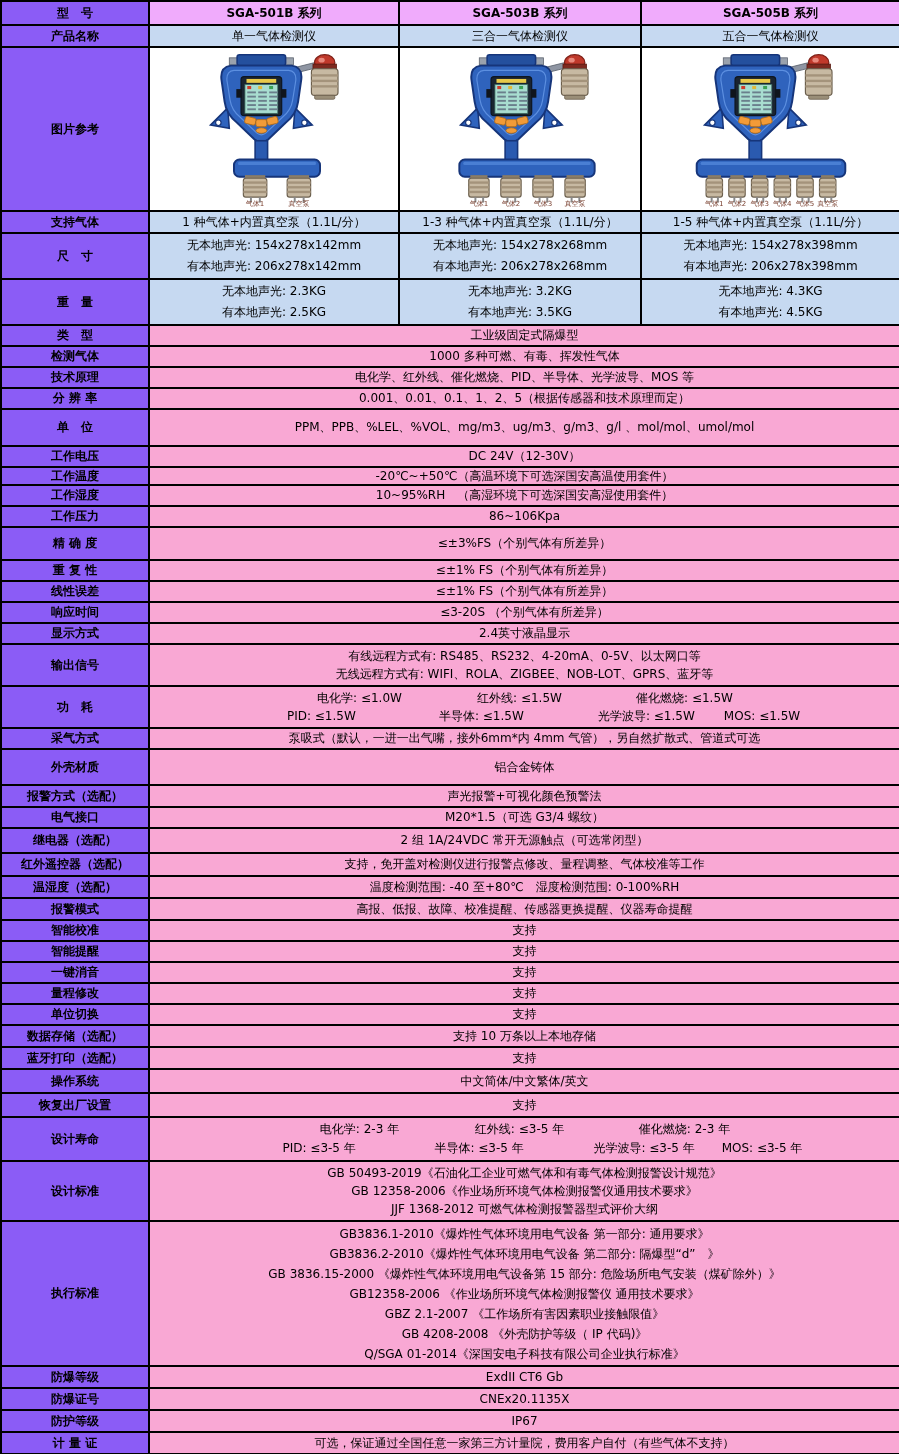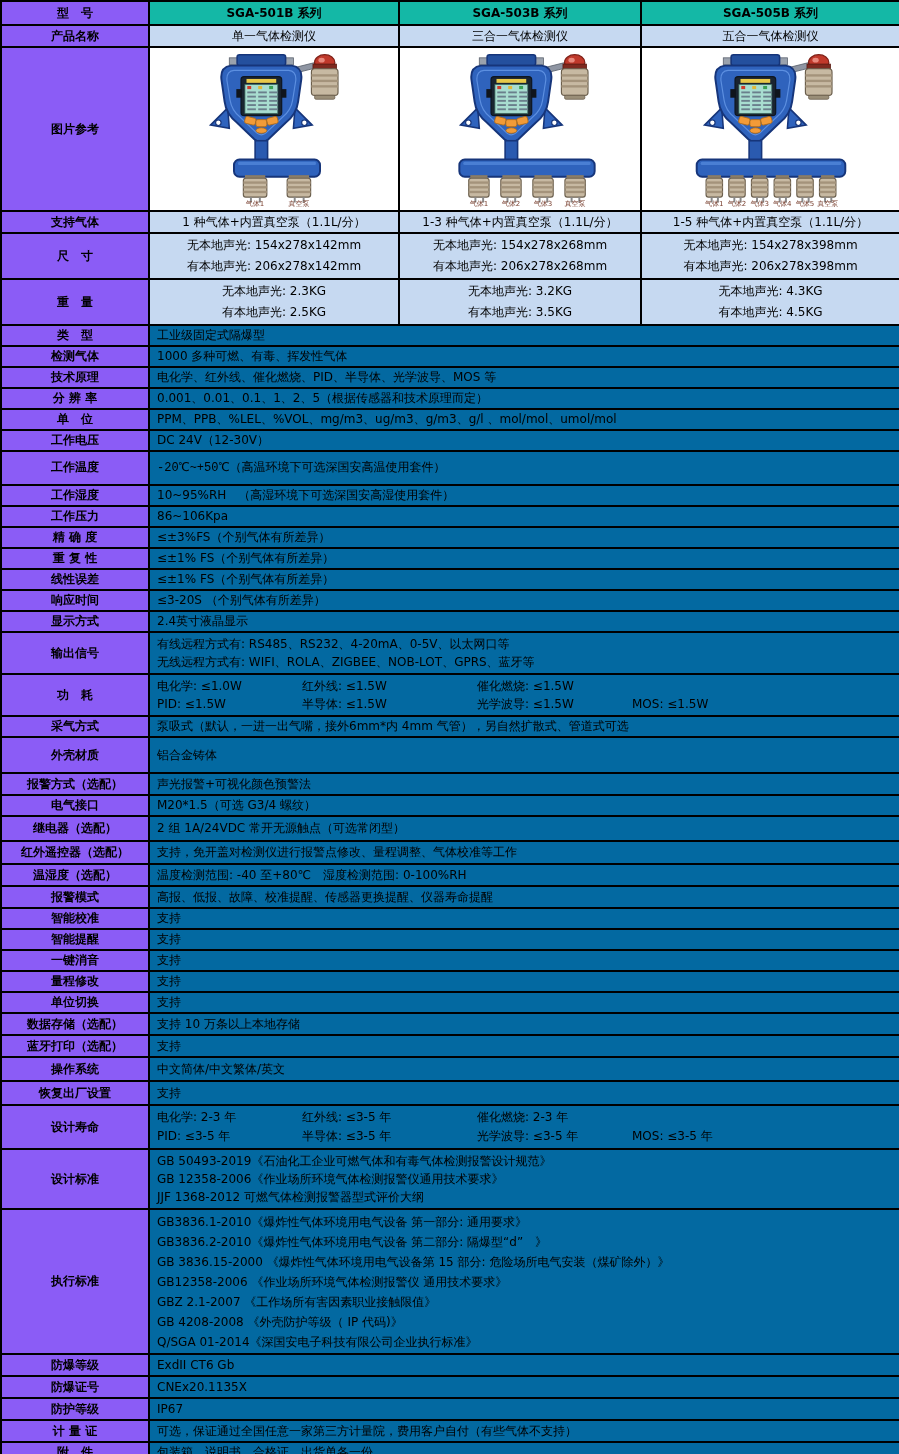--- a/index.html
+++ b/index.html
@@ -1,23 +1,23 @@
 <!DOCTYPE html>
 <html><head>
 <meta charset="utf-8">
 <style>
   html,body{margin:0;padding:0;background:#fff;}
   #page{width:899px;height:1455px;background:#fff;font-family:"DejaVu Sans","Liberation Sans",sans-serif;color:#000;}
   table#spec-table{border-collapse:collapse;table-layout:fixed;width:899px;}
   #spec-table td{border:2px solid #000;padding:0 7px;font-size:12px;line-height:1.25;color:#000;overflow:hidden;vertical-align:middle;}
   td.lbl{background:#8b5cf6;font-weight:bold;text-align:center;font-size:13px;padding:0 2px;}
-  td.hdr{background:#14b8a6;font-weight:bold;text-align:center;font-size:13px;}
+  td.hdr{background:#f0abfc;font-weight:bold;text-align:center;font-size:13px;}
   td.pname{background:#C6D9F1;text-align:center;}
   td.imgcell{background:#FFFFFF;text-align:center;padding:2px 0;}
-  td.val{background:#0369a1;text-align:left;}
+  td.val{background:#f9a8d4;text-align:center;}
   td.colsv{background:#C6D9F1;text-align:center;}
   .ln{display:block;white-space:nowrap;}
   .seg{display:inline-block;white-space:nowrap;vertical-align:top;}
   .seg0{width:145px;} .seg1{width:175px;} .seg2{width:155px;}
   svg.device{display:inline-block;vertical-align:middle;}
 </style>
 </head>
 <body>
 
 <div id="page">
@@ -383,41 +383,41 @@
           <td class="val" colspan="3">1000 多种可燃、有毒、挥发性气体</td>
         </tr>
         <tr style="height: 21px;">
           <td class="lbl">技术原理</td>
           <td class="val" colspan="3">电化学、红外线、催化燃烧、PID、半导体、光学波导、MOS 等</td>
         </tr>
         <tr style="height: 21px;">
           <td class="lbl">分 辨 率</td>
           <td class="val" colspan="3">0.001、0.01、0.1、1、2、5（根据传感器和技术原理而定）</td>
         </tr>
-        <tr style="height: 21px;">
+        <tr style="height: 37px;">
           <td class="lbl">单　位</td>
           <td class="val" colspan="3">PPM、PPB、%LEL、%VOL、mg/m3、ug/m3、g/m3、g/l 、mol/mol、umol/mol</td>
         </tr>
         <tr style="height: 21px;">
           <td class="lbl">工作电压</td>
           <td class="val" colspan="3">DC 24V（12-30V）</td>
         </tr>
-        <tr style="height: 34px; font-family: Liberation Mono, monospace;">
+        <tr style="height: 18px;">
           <td class="lbl">工作温度</td>
           <td class="val" colspan="3">-20℃~+50℃（高温环境下可选深国安高温使用套件）</td>
         </tr>
         <tr style="height: 21px;">
           <td class="lbl">工作湿度</td>
           <td class="val" colspan="3">10~95%RH　（高湿环境下可选深国安高湿使用套件）</td>
         </tr>
         <tr style="height: 21px;">
           <td class="lbl">工作压力</td>
           <td class="val" colspan="3">86~106Kpa</td>
         </tr>
-        <tr style="height: 21px;">
+        <tr style="height: 33px;">
           <td class="lbl">精 确 度</td>
           <td class="val" colspan="3">≤±3%FS（个别气体有所差异）</td>
         </tr>
         <tr style="height: 21px;">
           <td class="lbl">重 复 性</td>
           <td class="val" colspan="3">≤±1% FS（个别气体有所差异）</td>
         </tr>
         <tr style="height: 21px;">
           <td class="lbl">线性误差</td>
           <td class="val" colspan="3">≤±1% FS（个别气体有所差异）</td>

